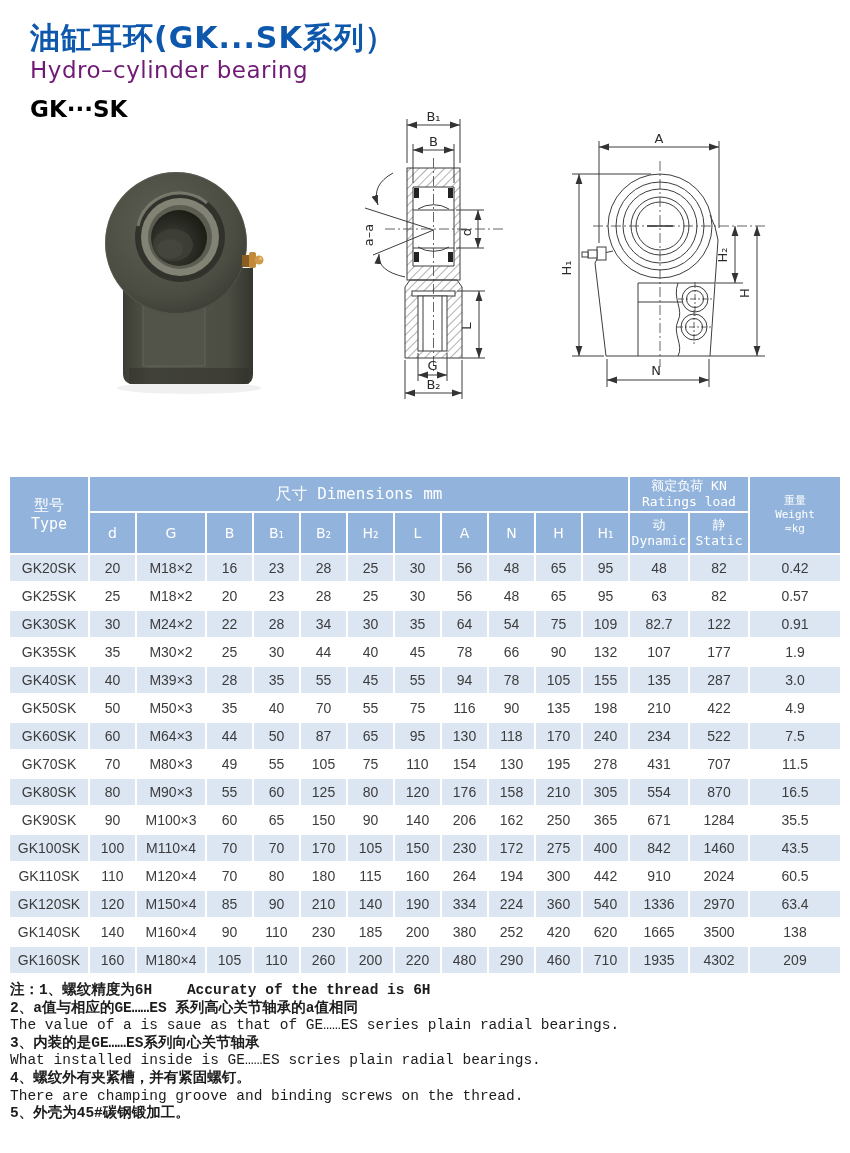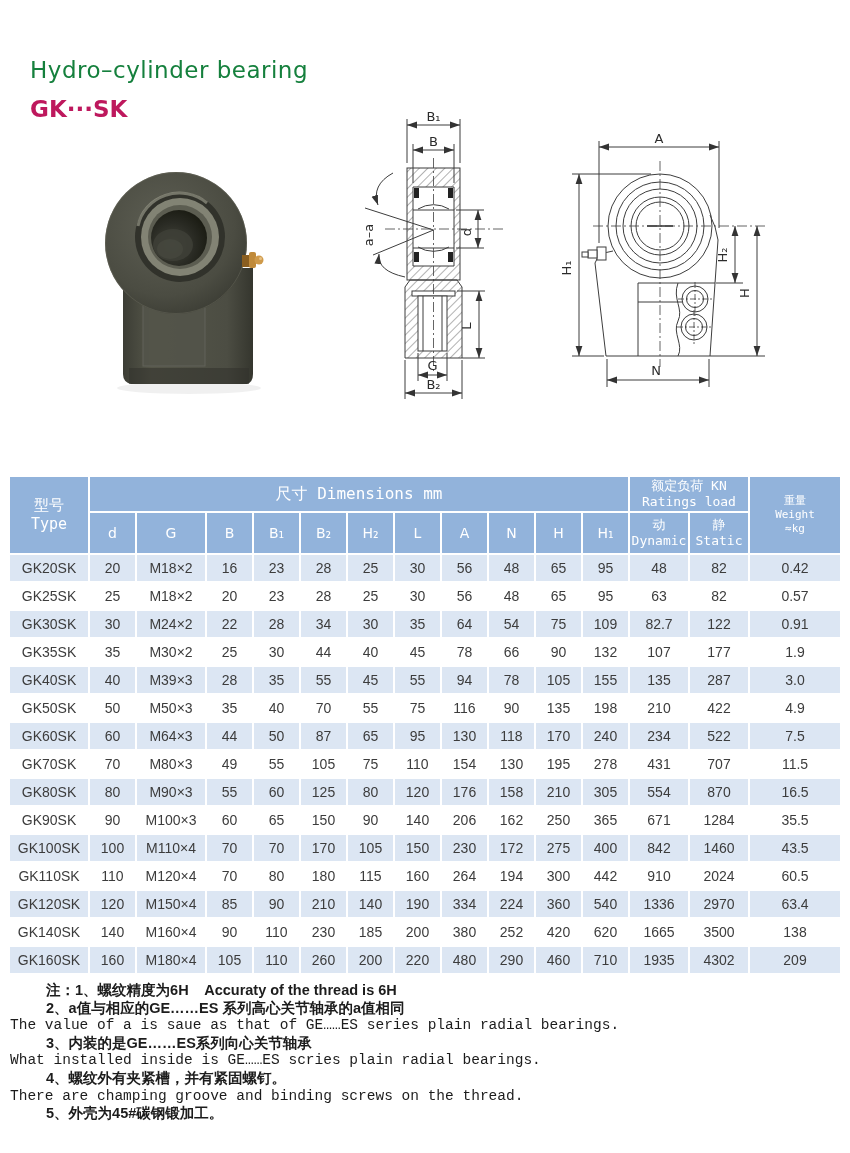--- a/index.html
+++ b/index.html
@@ -12,25 +12,25 @@
     font-family: "DejaVu Sans", "Liberation Sans", sans-serif;
     overflow: hidden;
   }
   .title-zh {
     position: absolute; left: 30px; top: 18px;
     font-size: 30px; font-weight: bold; color: #0d57ad;
     letter-spacing: 1px;
   }
   .title-en {
     position: absolute; left: 30px; top: 57px;
-    font-size: 23px; color: #15803d; letter-spacing: 0.5px;
+    font-size: 23px; color: #701a75; letter-spacing: 0.5px;
   }
   .series-code {
     position: absolute; left: 30px; top: 96px;
-    font-size: 23px; font-weight: bold; color: #be185d;
+    font-size: 23px; font-weight: bold; color: #000000;
   }
   .photo-wrap    { position: absolute; left: 85px;  top: 148px; }
   .section-wrap  { position: absolute; left: 365px; top: 103px; }
   .front-wrap    { position: absolute; left: 553px; top: 103px; }
 
   .spec-table {
     position: absolute; left: 8px; top: 475px;
     border-collapse: separate; border-spacing: 2px;
     table-layout: fixed;
   }
@@ -52,33 +52,34 @@
     font-size: 14px; text-align: center; vertical-align: middle;
     height: 26px; padding: 0; white-space: nowrap;
   }
   .spec-table tr.alt td { background: #dce6f3; }
 
   .notes {
     position: absolute; left: 10px; top: 982px; width: 780px;
     color: #1c1c1c; white-space: pre-wrap;
   }
   .note { font-size: 14.5px; line-height: 17.6px; }
-  .note.zh { font-family: Liberation Sans, sans-serif; font-weight: bold; margin-left: 36px; }
+  .note.zh { font-family: Liberation Mono, monospace; font-weight: bold; }
   .note.en { font-family: Liberation Mono, monospace; font-weight: normal; }
 
   svg text.dim {
     font-family: "DejaVu Sans", sans-serif;
     font-size: 13px; fill: #2b2b2b;
   }
 </style>
 </head>
 <body>
 
 <div class="page">
 
+  <div class="title-zh">油缸耳环(GK...SK系列）</div>
   <div class="title-en">Hydro–cylinder bearing</div>
   <div class="series-code">GK···SK</div>
 
   <div class="photo-wrap">
     <svg width="230" height="250" viewBox="0 0 230 250">
       <defs>
         <radialGradient id="headg" cx="42%" cy="38%" r="70%">
           <stop offset="0" stop-color="#5e5f54"></stop>
           <stop offset="0.7" stop-color="#4b4c42"></stop>
           <stop offset="1" stop-color="#393a32"></stop>

